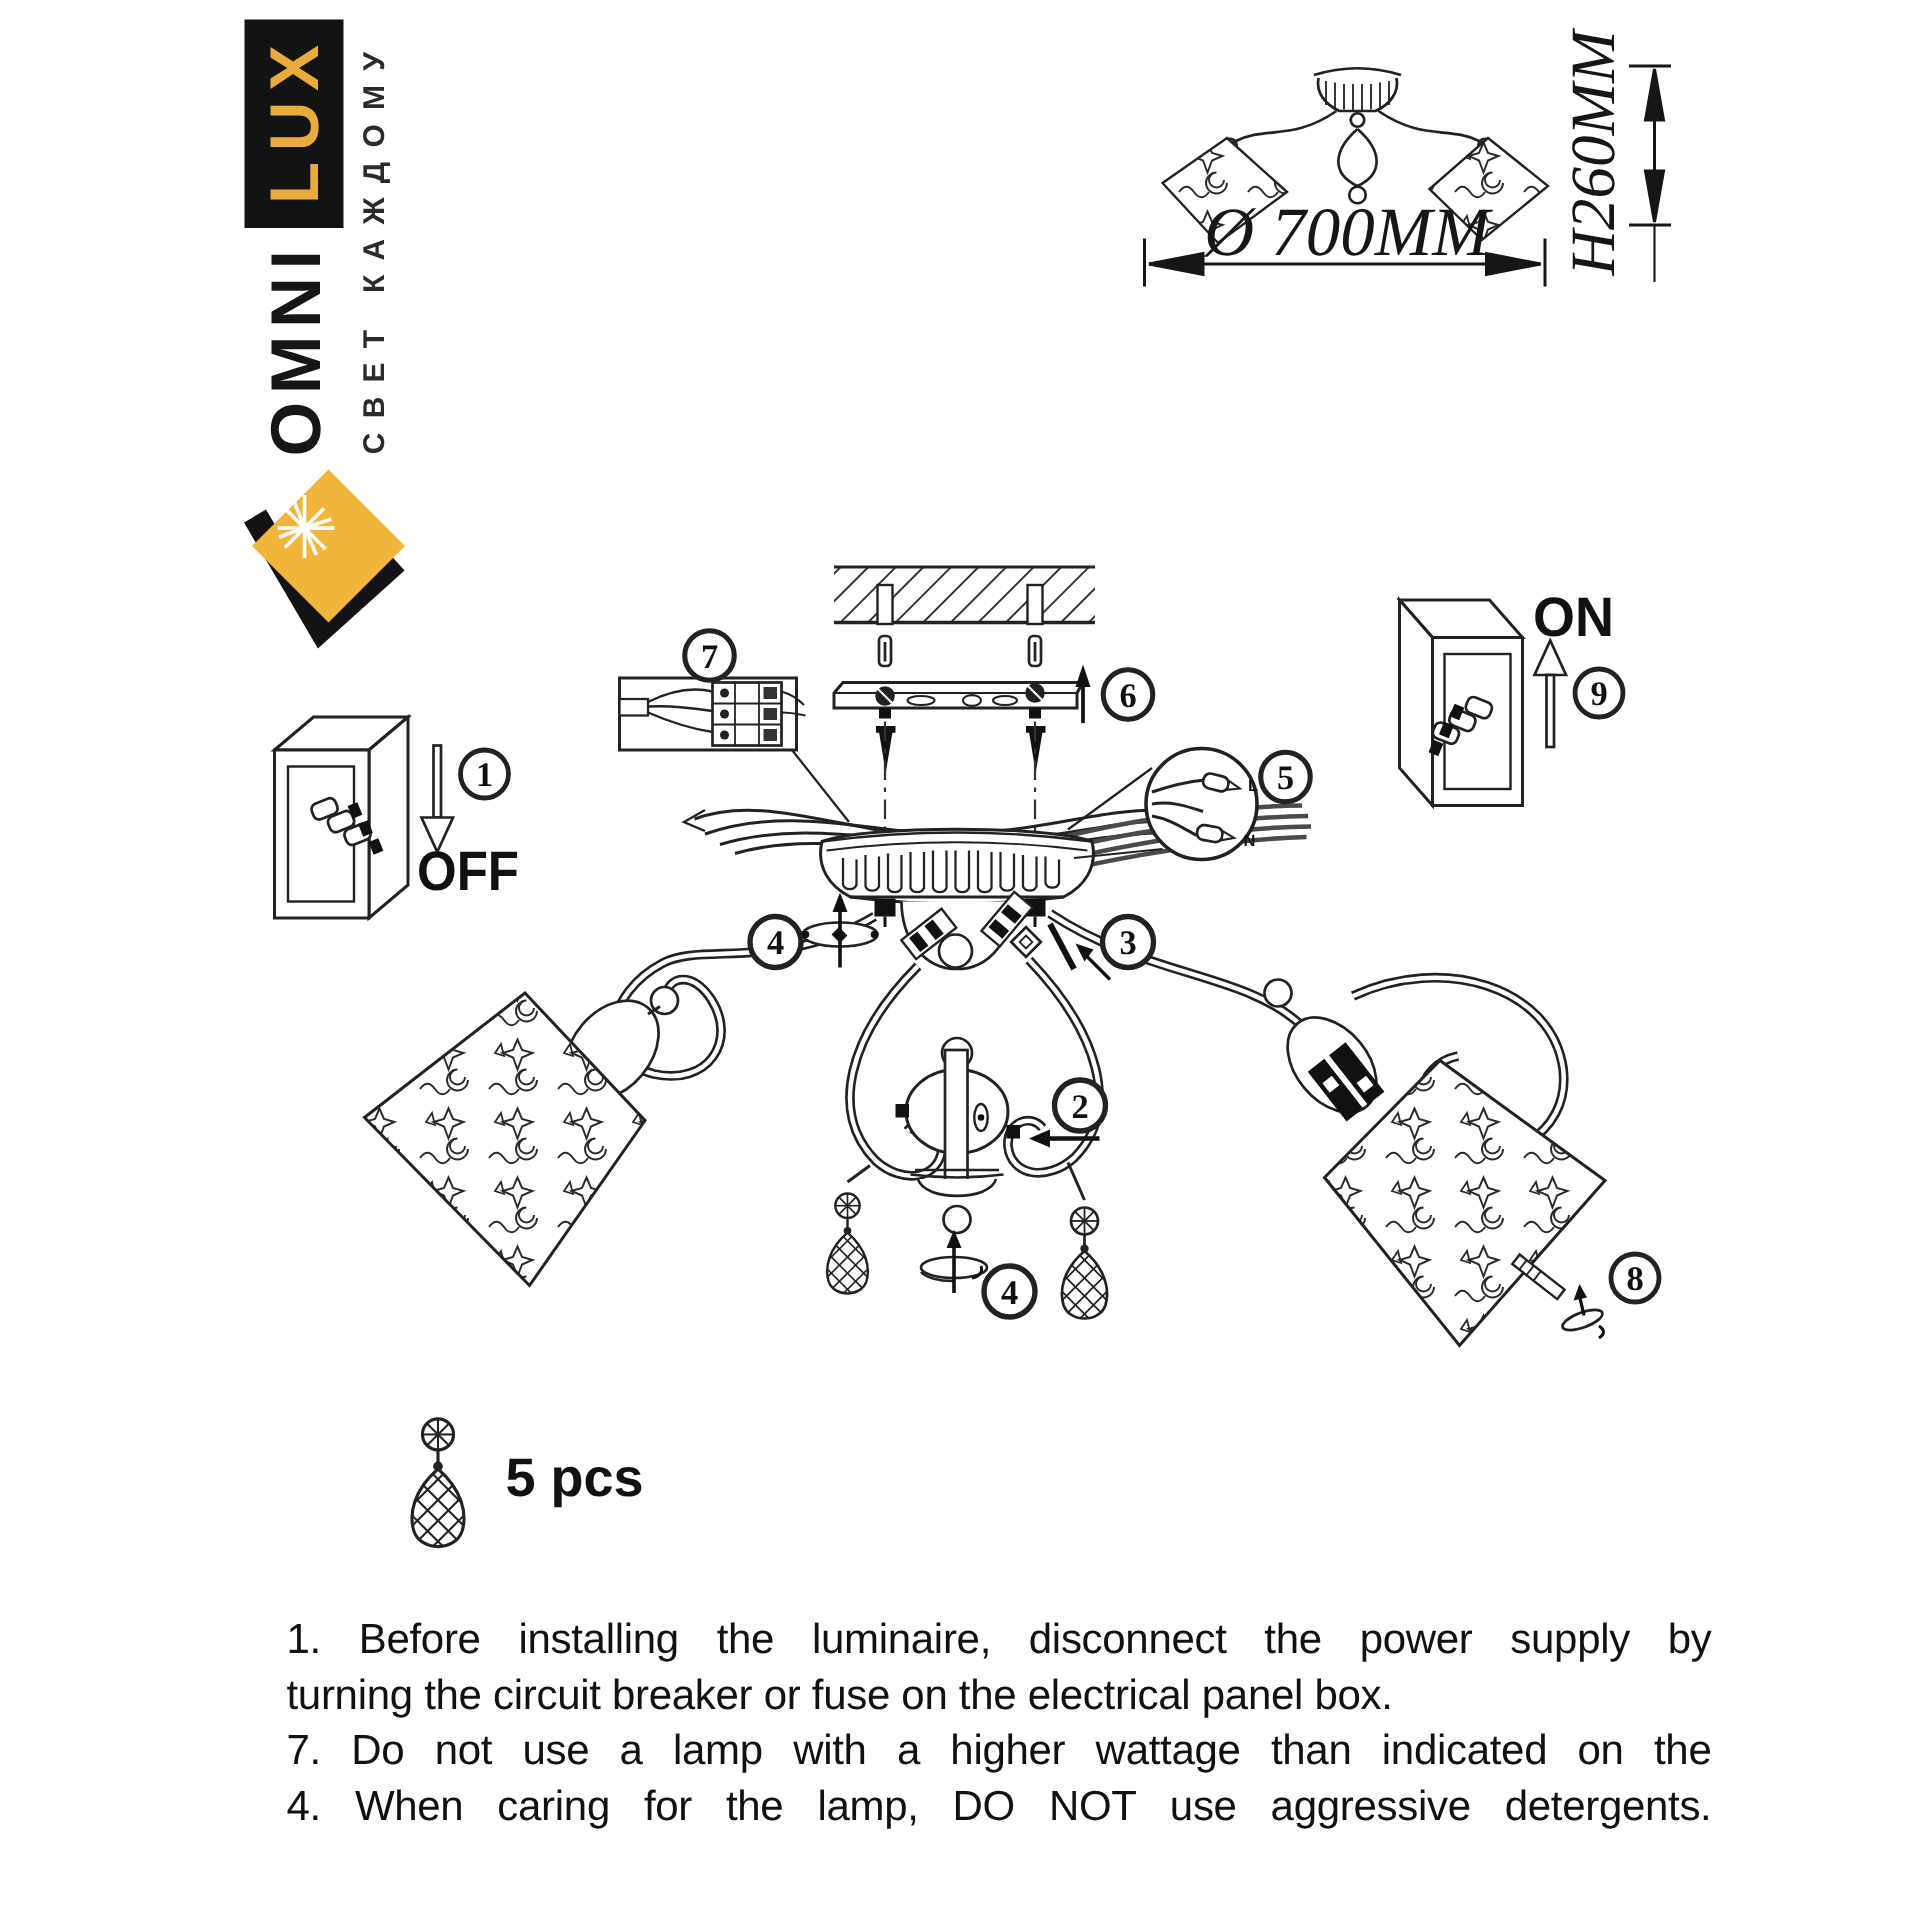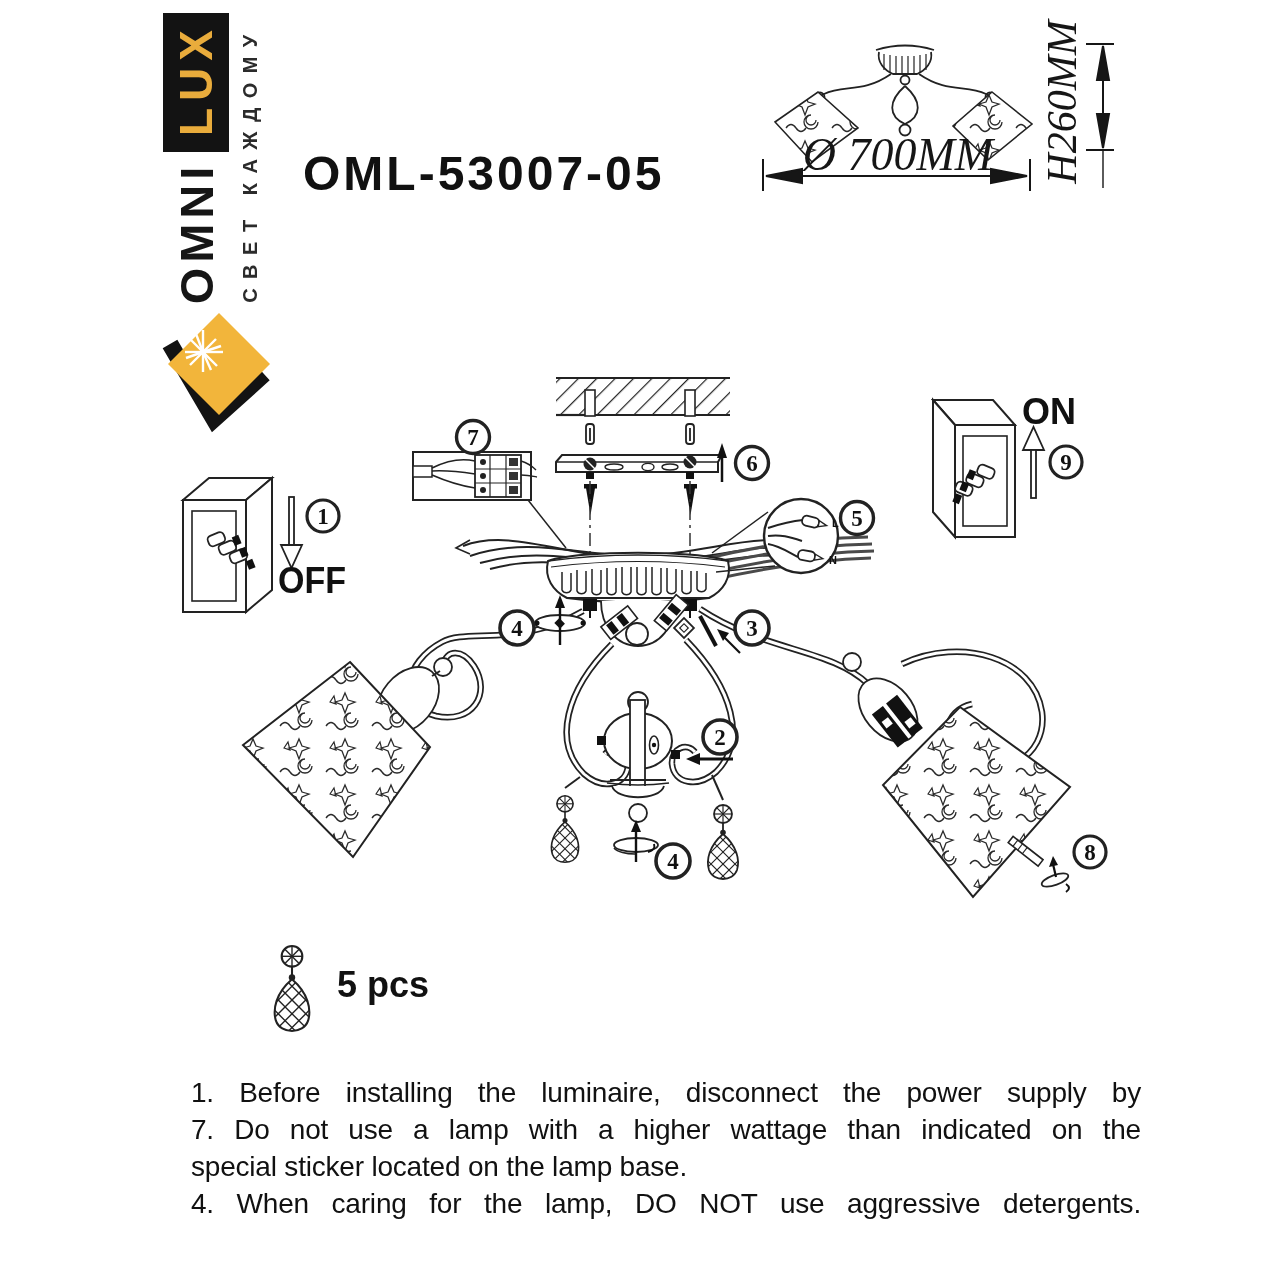--- a/index.html
+++ b/index.html
@@ -41,21 +41,20 @@
     <div class="rot" style="width:162px;height:66px;">
       <span class="omnitxt">OMNI</span>
     </div>
   </div>
   <div class="rotwrap" style="left:231px;top:13px;width:38px;height:302px;">
     <div class="rot" style="width:302px;height:38px;">
       <span class="tagtxt">СВЕТ КАЖДОМУ</span>
     </div>
   </div>
 
-  <div class="abs model" style="left:303px;top:146px;">OML-53007-05</div>
 
   <svg class="abs" style="left:0;top:0;" width="1280" height="1280" viewBox="0 0 1280 1280">
     <defs>
       <pattern id="hatch" width="13" height="13" patternUnits="userSpaceOnUse" patternTransform="rotate(45)">
         <rect width="13" height="13" fill="#fff"></rect>
         <line x1="0" y1="0" x2="0" y2="13" stroke="#222" stroke-width="2.4"></line>
       </pattern>
       <pattern id="spk" width="46" height="46" patternUnits="userSpaceOnUse">
         <rect width="46" height="46" fill="#fff"></rect>
         <path d="M23,3 l3,7 7,2 -7,3 -3,8 -3,-8 -7,-3 7,-2 z" fill="none" stroke="#2a2a2a" stroke-width="1.3"></path>
@@ -453,18 +452,18 @@
       <circle cx="1066" cy="462" r="16" fill="#fff" stroke="#222" stroke-width="3.2"></circle>
       <text class="callout-num" x="1066" y="470" text-anchor="middle" fill="#111">9</text>
     </g>
 
     <use href="#pendant" transform="translate(292,1000) scale(1.15)"></use>
     <text class="pcs" x="337" y="997" fill="#111">5 pcs</text>
   </svg>
 
   <div class="instr">
     <div class="iline just">1. Before installing the luminaire, disconnect the power supply by</div>
+    <div class="iline">turning the circuit breaker or fuse on the electrical panel box.</div>
     <div class="iline just">7. Do not use a lamp with a higher wattage than indicated on the</div>
-    <div class="iline">special sticker located on the lamp base.</div>
     <div class="iline just">4. When caring for the lamp, DO NOT use aggressive detergents.</div>
   </div>
 
 </div>
 
 </body></html>

